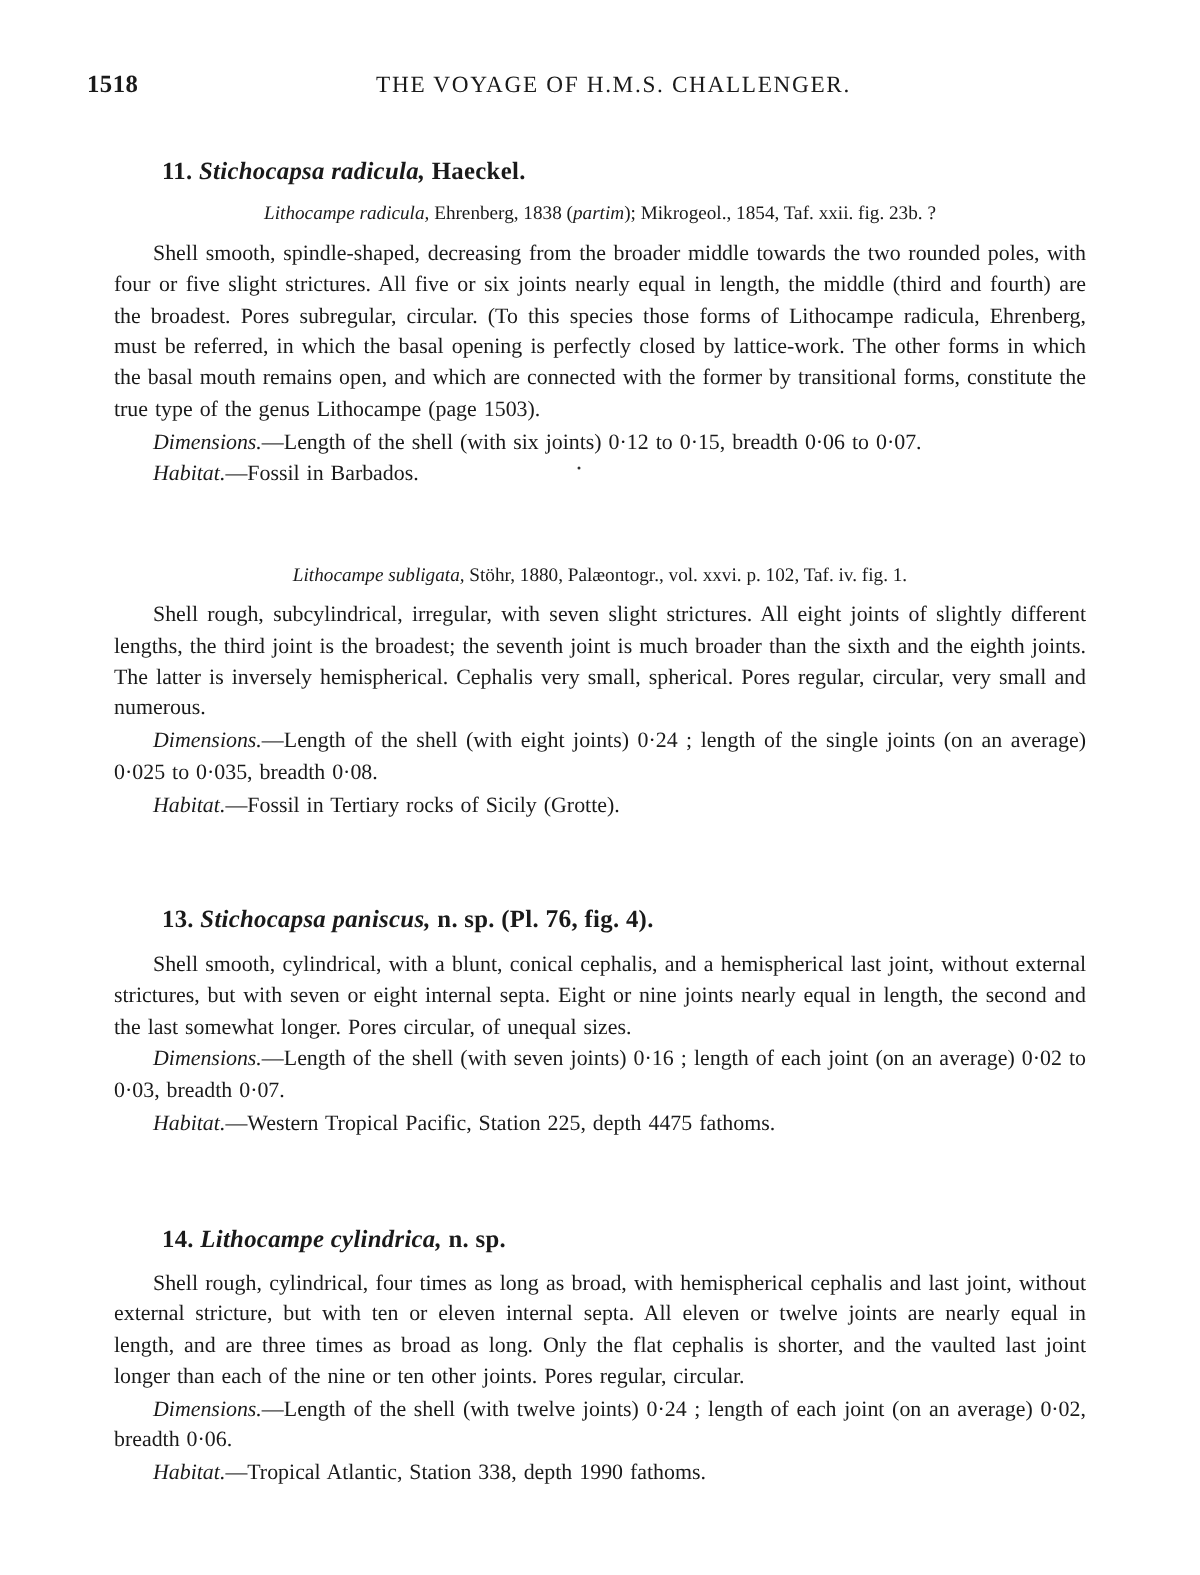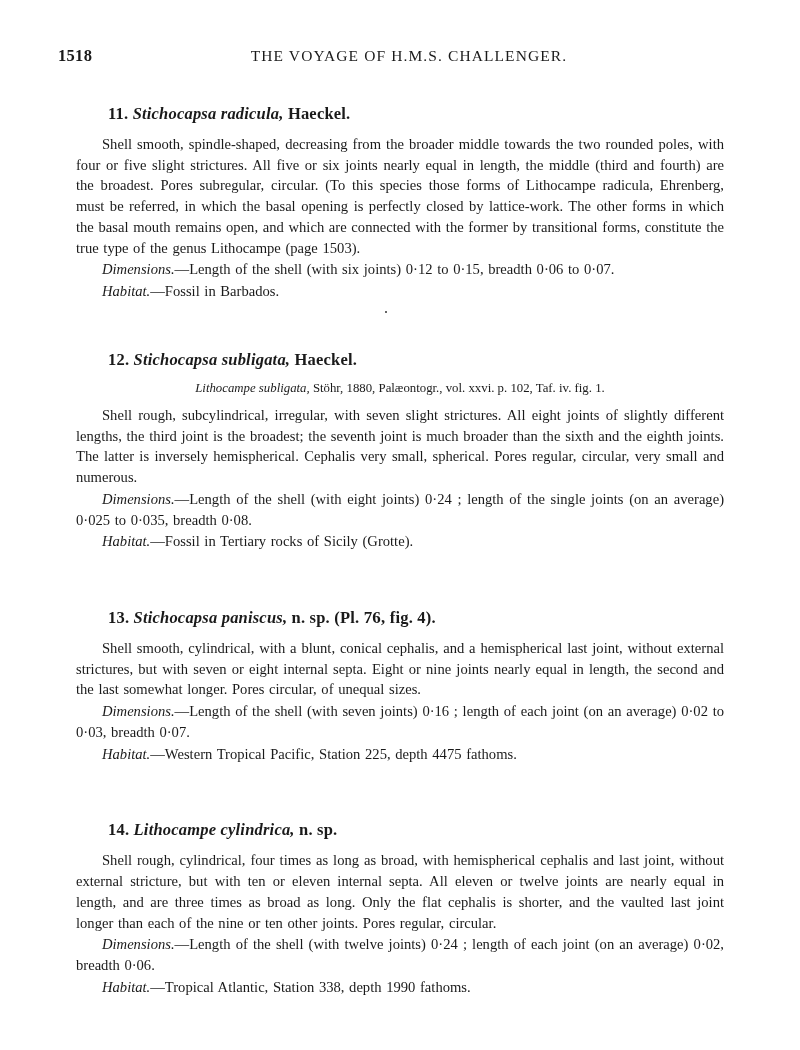--- a/index.html
+++ b/index.html
@@ -121,33 +121,29 @@
   <div class="stray-dot"></div>
 
   <div class="body">
 
     <div class="entry">
       <h2 class="entry-title">
         <span class="num">11.</span>
         <span class="sp">Stichocapsa radicula,</span>
         <span class="auth">Haeckel.</span>
       </h2>
+      <p class="synonymy"><span class="it">Lithocampe radicula,</span><span> Ehrenberg, 1838 (</span><span class="it">partim</span><span>); Mikrogeol., 1854, Taf. xxii. fig. 23b. ?</span></p>
       <p class="para">Shell smooth, spindle-shaped, decreasing from the broader middle towards the two rounded poles, with four or five slight strictures. All five or six joints nearly equal in length, the middle (third and fourth) are the broadest. Pores subregular, circular. (To this species those forms of Lithocampe radicula, Ehrenberg, must be referred, in which the basal opening is perfectly closed by lattice-work. The other forms in which the basal mouth remains open, and which are connected with the former by transitional forms, constitute the true type of the genus Lithocampe (page 1503).</p>
       <p class="sub"><span class="lbl">Dimensions.</span><span>—Length of the shell (with six joints) 0·12 to 0·15, breadth 0·06 to 0·07.</span></p>
       <p class="sub"><span class="lbl">Habitat.</span><span>—Fossil in Barbados.</span></p>
     </div>
 
     <div class="gap-2"></div>
 
     <div class="entry">
-      <h2 class="entry-title">
-        <span class="num">12.</span>
-        <span class="sp">Stichocapsa subligata,</span>
-        <span class="auth">Haeckel.</span>
-      </h2>
       <p class="synonymy"><span class="it">Lithocampe subligata,</span><span> Stöhr, 1880, Palæontogr., vol. xxvi. p. 102, Taf. iv. fig. 1.</span></p>
       <p class="para">Shell rough, subcylindrical, irregular, with seven slight strictures. All eight joints of slightly different lengths, the third joint is the broadest; the seventh joint is much broader than the sixth and the eighth joints. The latter is inversely hemispherical. Cephalis very small, spherical. Pores regular, circular, very small and numerous.</p>
       <p class="sub"><span class="lbl">Dimensions.</span><span>—Length of the shell (with eight joints) 0·24 ; length of the single joints (on an average) 0·025 to 0·035, breadth 0·08.</span></p>
       <p class="sub"><span class="lbl">Habitat.</span><span>—Fossil in Tertiary rocks of Sicily (Grotte).</span></p>
     </div>
 
     <div class="gap-3"></div>
 
     <div class="entry">
       <h2 class="entry-title">

